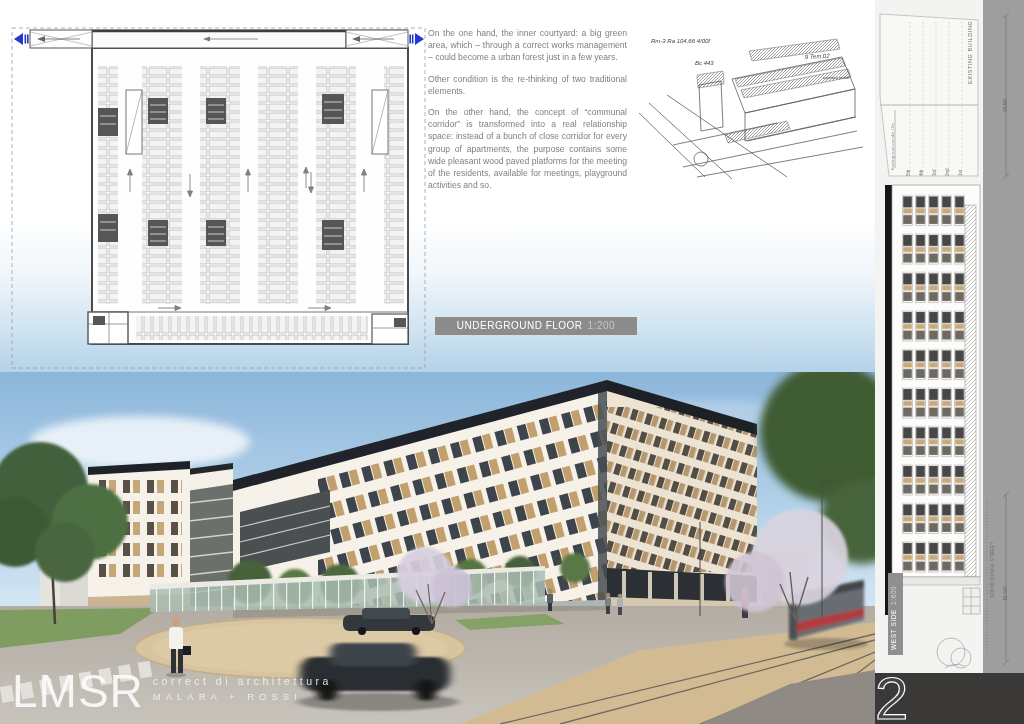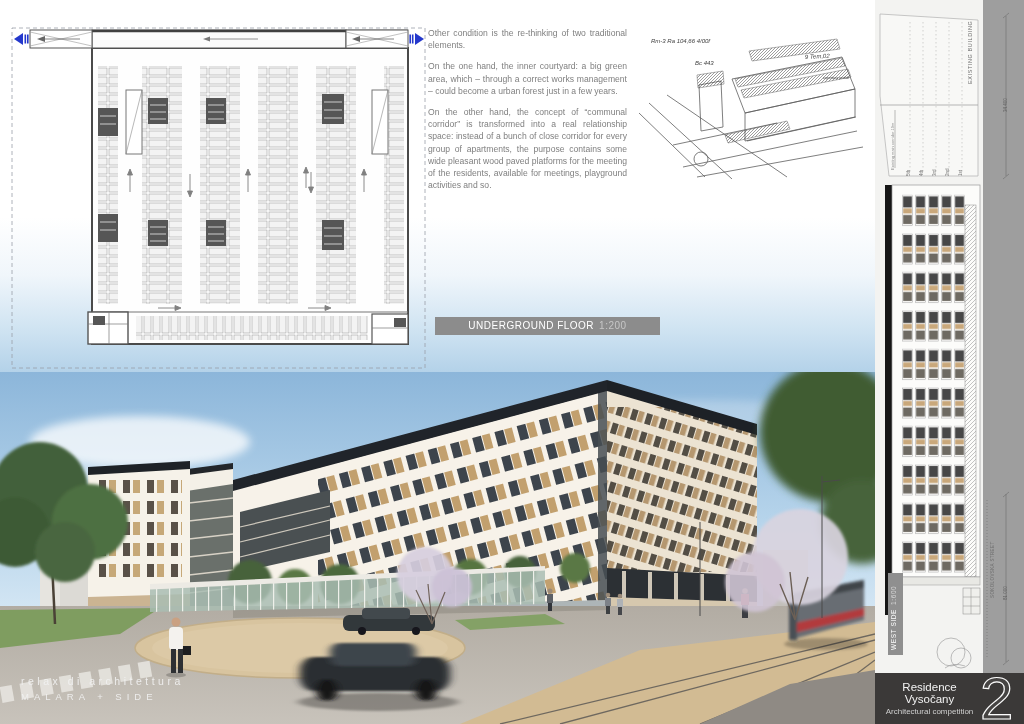--- a/index.html
+++ b/index.html
@@ -3,21 +3,21 @@
 <meta charset="utf-8">
 <style>
   html,body{margin:0;padding:0;background:#888;}
   .board{position:relative;width:1024px;height:724px;overflow:hidden;margin:0 auto;
     font-family:"Liberation Sans",sans-serif;
     background:linear-gradient(180deg,#ffffff 0%,#ffffff 30%,#f0f6fb 38%,#cde2f1 46%,#b4d2e9 51.3%,#b4d2e9 100%);}
   .plan{position:absolute;left:8px;top:22px;width:420px;height:350px;}
   .essay{position:absolute;left:428px;top:27px;width:437px;color:#7f7f7f;font-size:8.6px;line-height:1.42;text-align:justify;}
   .essay p{margin:0 0 9px 0;}
   .sketch{float:right;width:228px;height:152px;margin:0 0 4px 10px;}
-  .plan-label{position:absolute;left:435px;top:317px;width:225px;height:18px;background:#8c8c8c;
+  .plan-label{position:absolute;left:435px;top:317px;width:202px;height:18px;background:#8c8c8c;
     color:#fff;font-size:10px;letter-spacing:.5px;text-align:center;line-height:18px;}
   .plan-label .scale{color:#c6c6c6;margin-left:5px;}
   .photo{position:absolute;left:0;top:372px;width:875px;height:352px;overflow:hidden;}
   .sidebar{position:absolute;left:875px;top:0;width:149px;height:724px;background:#f3f3f1;}
   .vtext{position:absolute;transform-origin:left top;transform:rotate(-90deg);white-space:nowrap;color:#777;}
   .t-existing{left:92px;top:84px;font-size:5.5px;letter-spacing:.6px;color:#6e6e6e;}
   .t-corridor{left:15px;top:170px;font-size:4px;color:#8d8d8d;}
   .t-floor{font-size:4.5px;color:#787878;top:176px;}
   .t-west{left:15px;top:650px;font-size:6.5px;color:#ffffff;letter-spacing:.6px;}
   .t-west .scale{color:#d6d6d6;margin-left:4px;}
@@ -196,22 +196,22 @@
         <polygon points="88,108 150,94 153,102 91,116"></polygon>
         <polygon points="112,24 200,12 203,22 115,34"></polygon>
       </g>
       <g font-size="6" font-style="italic" fill="#3f3f3f">
         <text x="14" y="16">Rm-3  Ra 104,66  4/00f</text>
         <text x="58" y="38">Bc 443</text>
         <text x="168" y="32" transform="rotate(-3 168 32)">9 Tem,02</text>
         <text x="186" y="52" font-size="3.6">copertura prefab</text>
       </g>
     </svg>
+    <p>On the one hand, the inner courtyard: a big green area, which – through a correct works management – could become a urban forest just in a few years.</p>
     <p>Other condition is the re-thinking of two traditional elements.</p>
-    <p>On the one hand, the inner courtyard: a big green area, which – through a correct works management – could become a urban forest just in a few years.</p>
     <p>On the other hand, the concept of “communal corridor” is transformed into a real relationship space: instead of a bunch of close corridor for every group of apartments, the purpose contains some wide pleasant wood paved platforms for the meeting of the residents, available for meetings, playground activities and so.</p>
   </div>
 
   <div class="plan-label">
     <span>UNDERGROUND FLOOR</span><span class="scale">1:200</span>
   </div>
 
   <div class="photo">
     <svg width="875" height="352" viewBox="0 0 875 352">
       <defs>
@@ -539,27 +539,24 @@
     <div class="vtext t-floor" style="left:57px;">3rd</div>
     <div class="vtext t-floor" style="left:70px;">2nd</div>
     <div class="vtext t-floor" style="left:83px;">1st</div>
     <div class="vtext t-west"><span>WEST SIDE</span><span class="scale">1:600</span></div>
     <div class="vtext t-street">SOKOLOVSKA STREET</div>
     <div class="vtext t-dimtop">34.400</div>
     <div class="vtext t-dimbot">81.000</div>
   </div>
 
   <div class="logo">
+    <div class="initials">LMSR</div>
     <div class="cols">
-      <div class="tagline">relax di architettura</div>
-      <div class="names">MALARA + SIDE</div>
+      <div class="tagline">correct di architettura</div>
+      <div class="names">MALARA + ROSSI</div>
     </div>
   </div>
 
   <div class="titlebar">
-    <div class="txt">
-      <div class="project">Residence Vysočany</div>
-      <div class="subtitle">Architectural competition</div>
-    </div>
     <div class="pagenum">2</div>
   </div>
 
 </div>
 
 </body></html>

